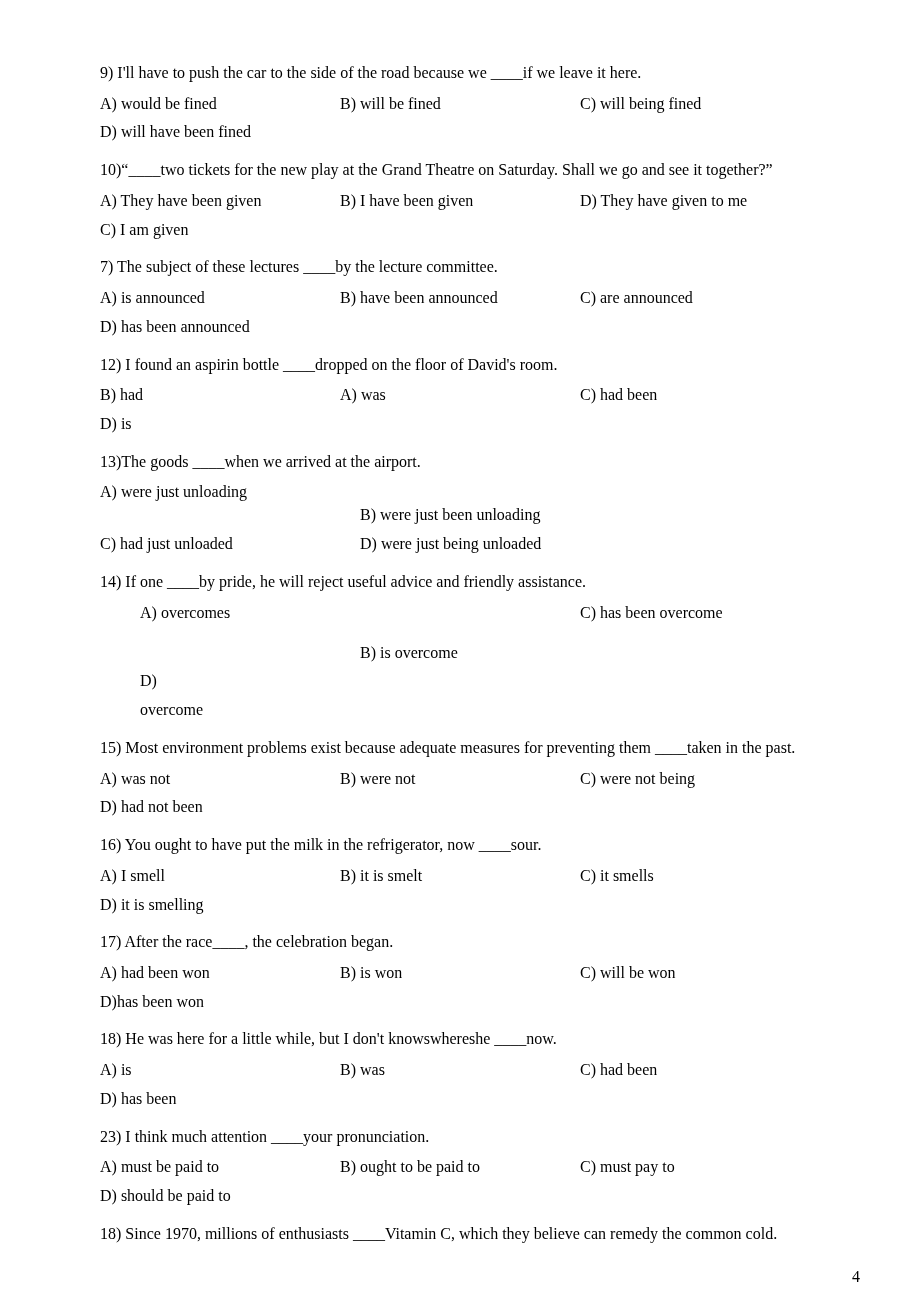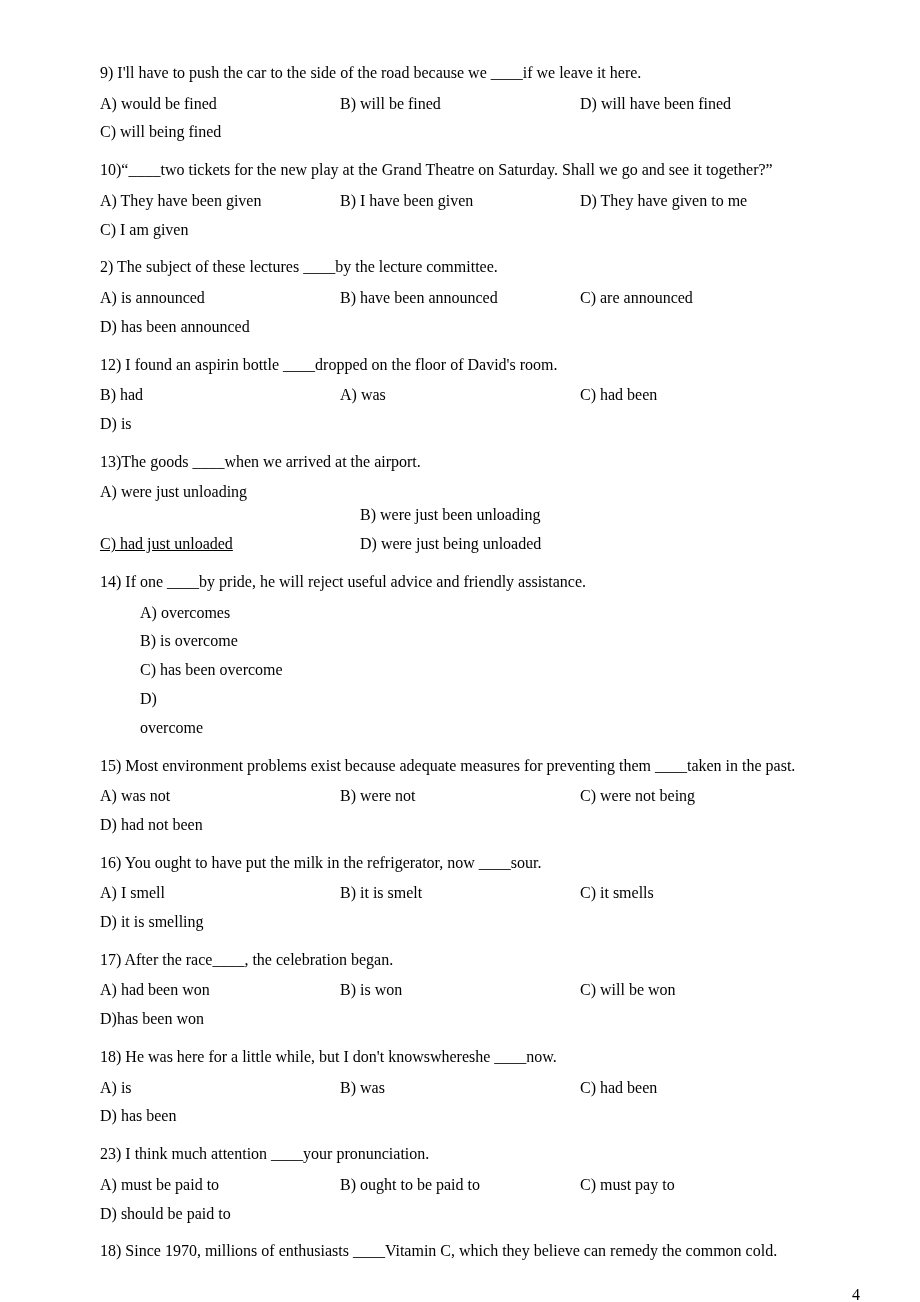--- a/index.html
+++ b/index.html
@@ -42,37 +42,37 @@
     }
   </style>
 </head>
 <body>
 
 <div class="question-block">
   <p class="question-text">9) I'll have to push the car to the side of the road because we ____if we leave it here.</p>
   <div class="options-row">
     <span class="option">A) would be fined</span>
     <span class="option">B) will be fined</span>
+    <span class="option">C) will being fined</span>
     <span class="option">D) will have been fined</span>
-    <span class="option">C) will being fined</span>
   </div>
 </div>
 
 <div class="question-block">
   <p class="question-text">10)“____two tickets for the new play at the Grand Theatre on Saturday. Shall we go and see it together?”</p>
   <div class="options-row">
     <span class="option">A) They have been given</span>
     <span class="option">B) I have been given</span>
     <span class="option">D) They have given to me</span>
     <span class="option">C) I am given</span>
   </div>
 </div>
 
 <div class="question-block">
-  <p class="question-text">2) The subject of these lectures ____by the lecture committee.</p>
+  <p class="question-text">7) The subject of these lectures ____by the lecture committee.</p>
   <div class="options-row">
     <span class="option">A) is announced</span>
     <span class="option">B) have been announced</span>
     <span class="option">C) are announced</span>
     <span class="option">D) has been announced</span>
   </div>
 </div>
 
 <div class="question-block">
   <p class="question-text">12) I found an aspirin bottle ____dropped on the floor of David's room.</p>
@@ -85,32 +85,32 @@
 </div>
 
 <div class="question-block">
   <p class="question-text">13)The goods ____when we arrived at the airport.</p>
   <div style="margin-left:0;">
     <div style="display:flex; flex-wrap:wrap; line-height:1.8;font-family:Liberation Serif, serif;">
       <span style="min-width:240px; margin-right:20px;">A) were just unloading</span>
       <span style="min-width:280px;margin-top:23px;">B) were just been unloading</span>
     </div>
     <div style="display:flex; flex-wrap:wrap; line-height:1.8;">
-      <span style="min-width:240px; margin-right:20px;text-decoration:underline;">C) had just unloaded</span>
+      <span style="min-width:240px; margin-right:20px;">C) had just unloaded</span>
       <span style="min-width:280px;">D) were just being unloaded</span>
     </div>
   </div>
 </div>
 
 <div class="question-block">
   <p class="question-text">14) If one ____by pride, he will reject useful advice and friendly assistance.</p>
   <div style="margin-left:40px;">
-    <div style="display:flex; flex-wrap:wrap; line-height:1.8;flex-direction:column;">
+    <div style="display:flex; flex-wrap:wrap; line-height:1.8;">
       <span style="min-width:200px; margin-right:20px;">A) overcomes</span>
-      <span style="min-width:200px; margin-right:20px;">B) is overcome</span>
+      <span style="min-width:200px; margin-right:20px;margin-top:40px;">B) is overcome</span>
       <span style="min-width:230px; margin-right:20px;">C) has been overcome</span>
       <span>D)</span>
     </div>
     <div style="line-height:1.8;">overcome</div>
   </div>
 </div>
 
 <div class="question-block">
   <p class="question-text">15) Most environment problems exist because adequate measures for preventing them ____taken in the past.</p>
   <div class="options-row">

